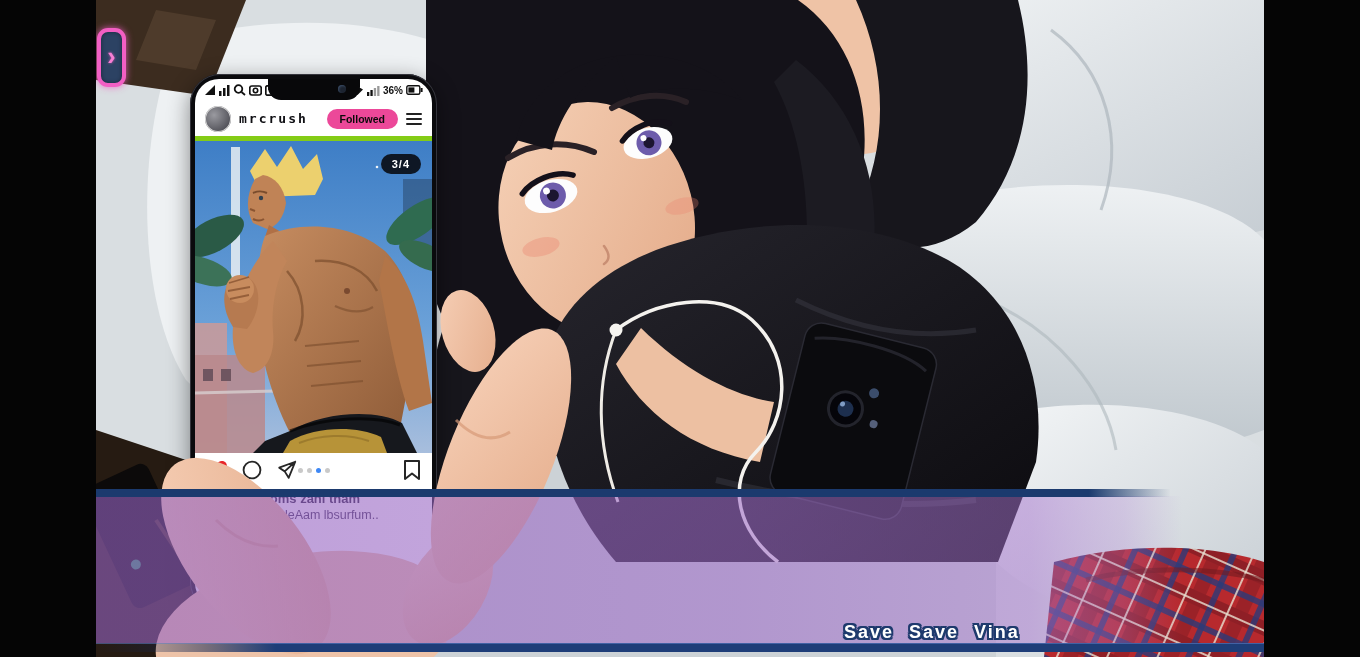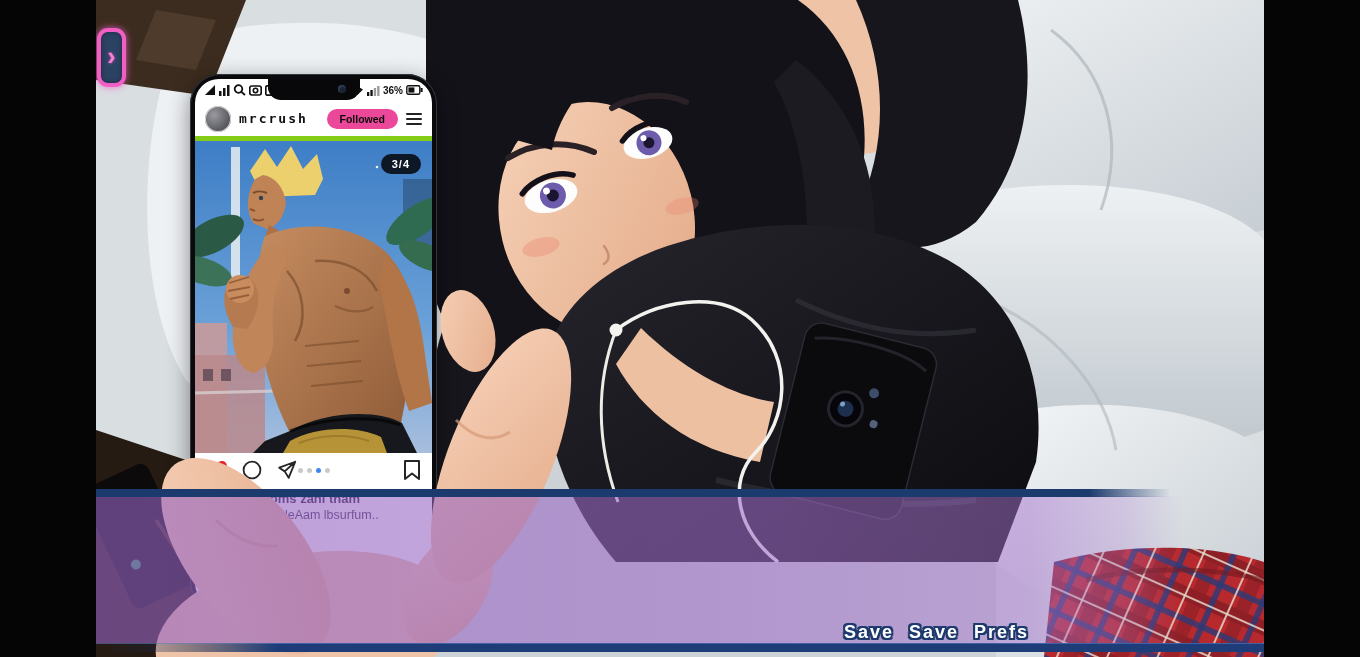--- a/index.html
+++ b/index.html
@@ -387,20 +387,20 @@
 
   <div class="dialogue-overlay">
     <div class="dialogue-topline"></div>
   </div>
 
   <div class="bottom-bar"></div>
 
   <div class="quick-bar">
     <span class="qb-item">Save</span>
     <span class="qb-item">Save</span>
-    <span class="qb-item">Prefs</span>
+    <span class="qb-item">Vina</span>
   </div>
 
   <div class="quick-menu-btn">
     <span>›</span>
   </div>
 
 </div>
 
 </body></html>

